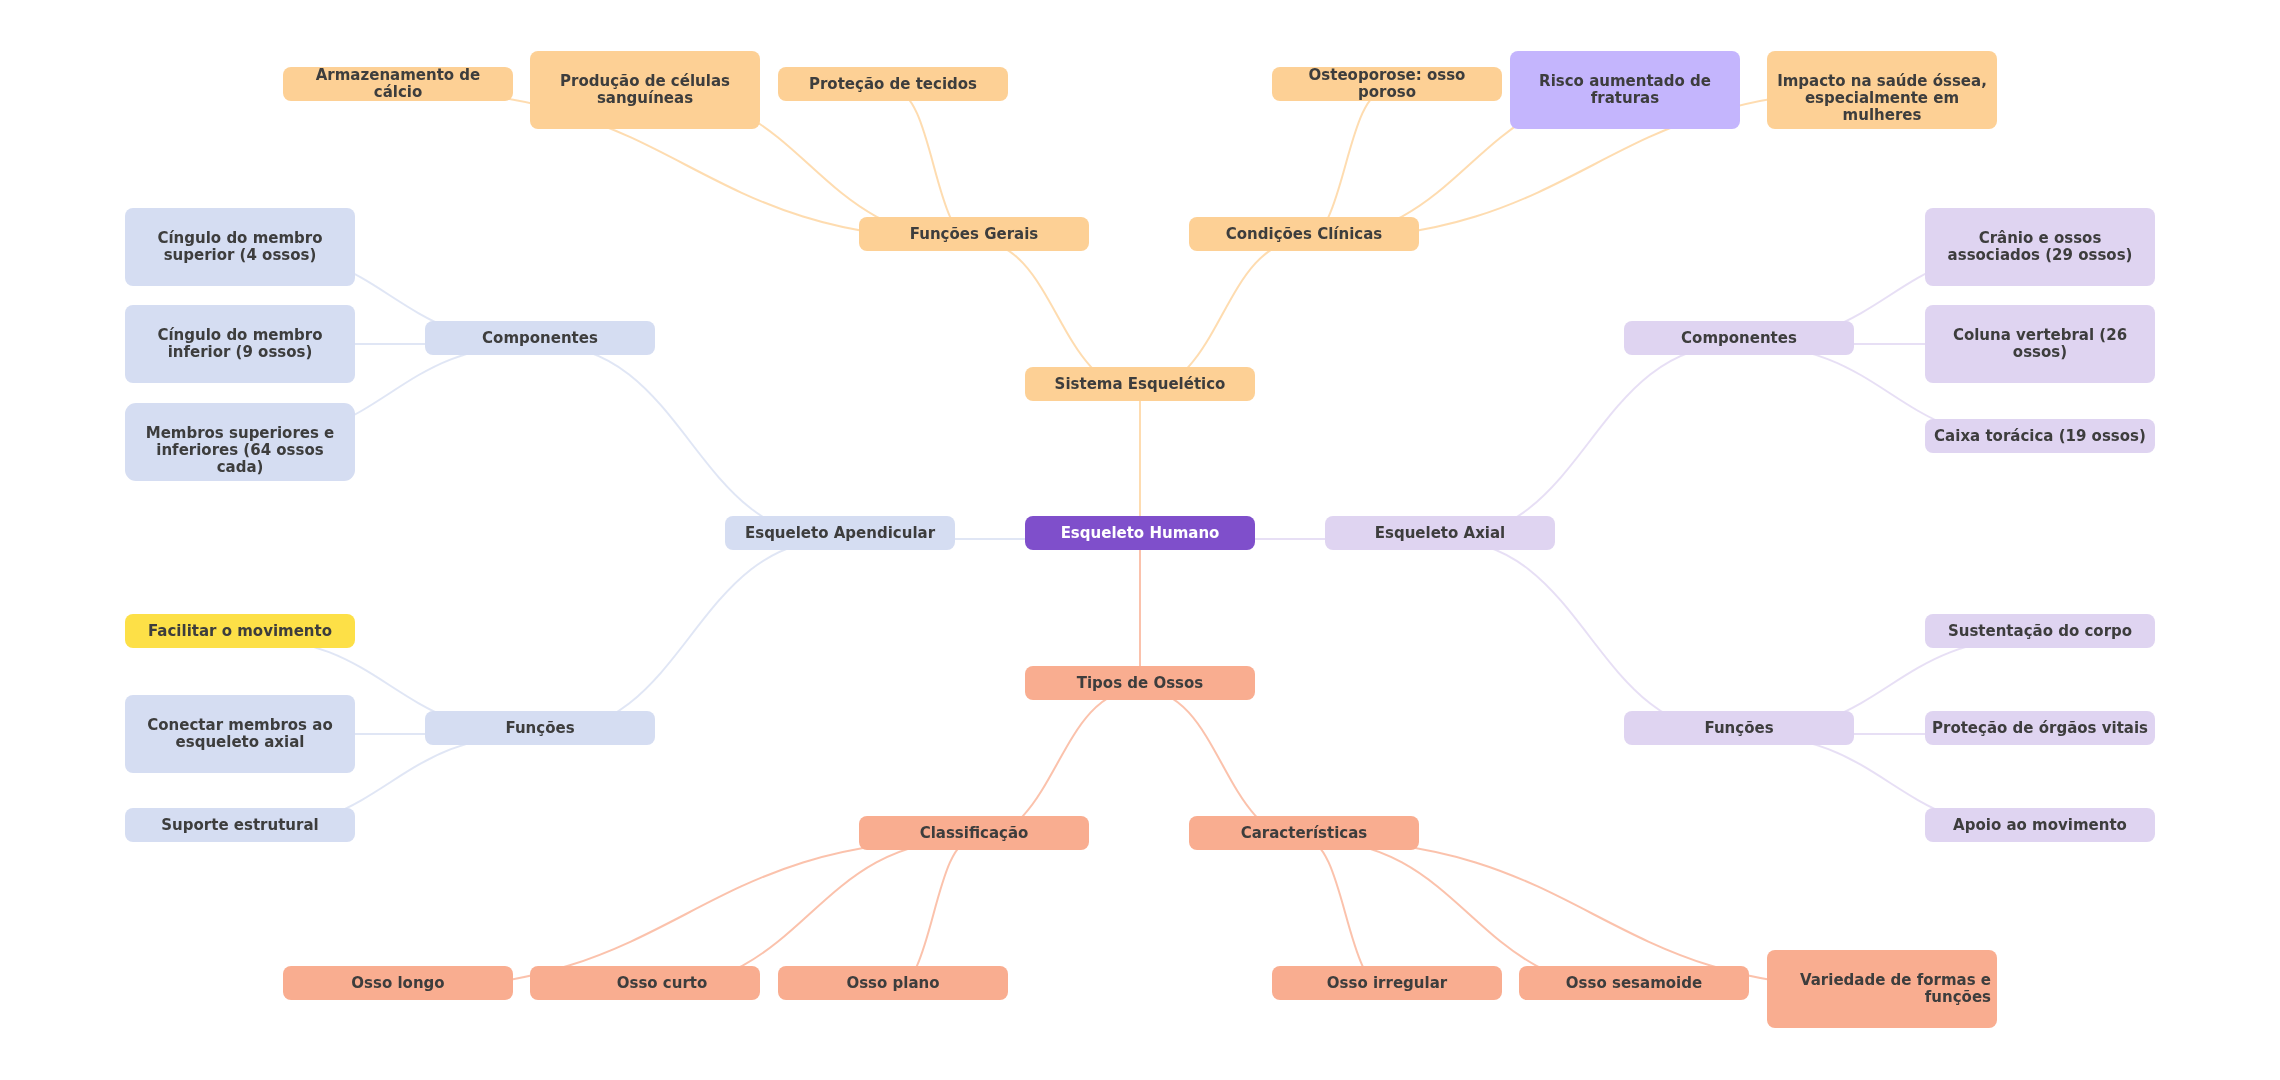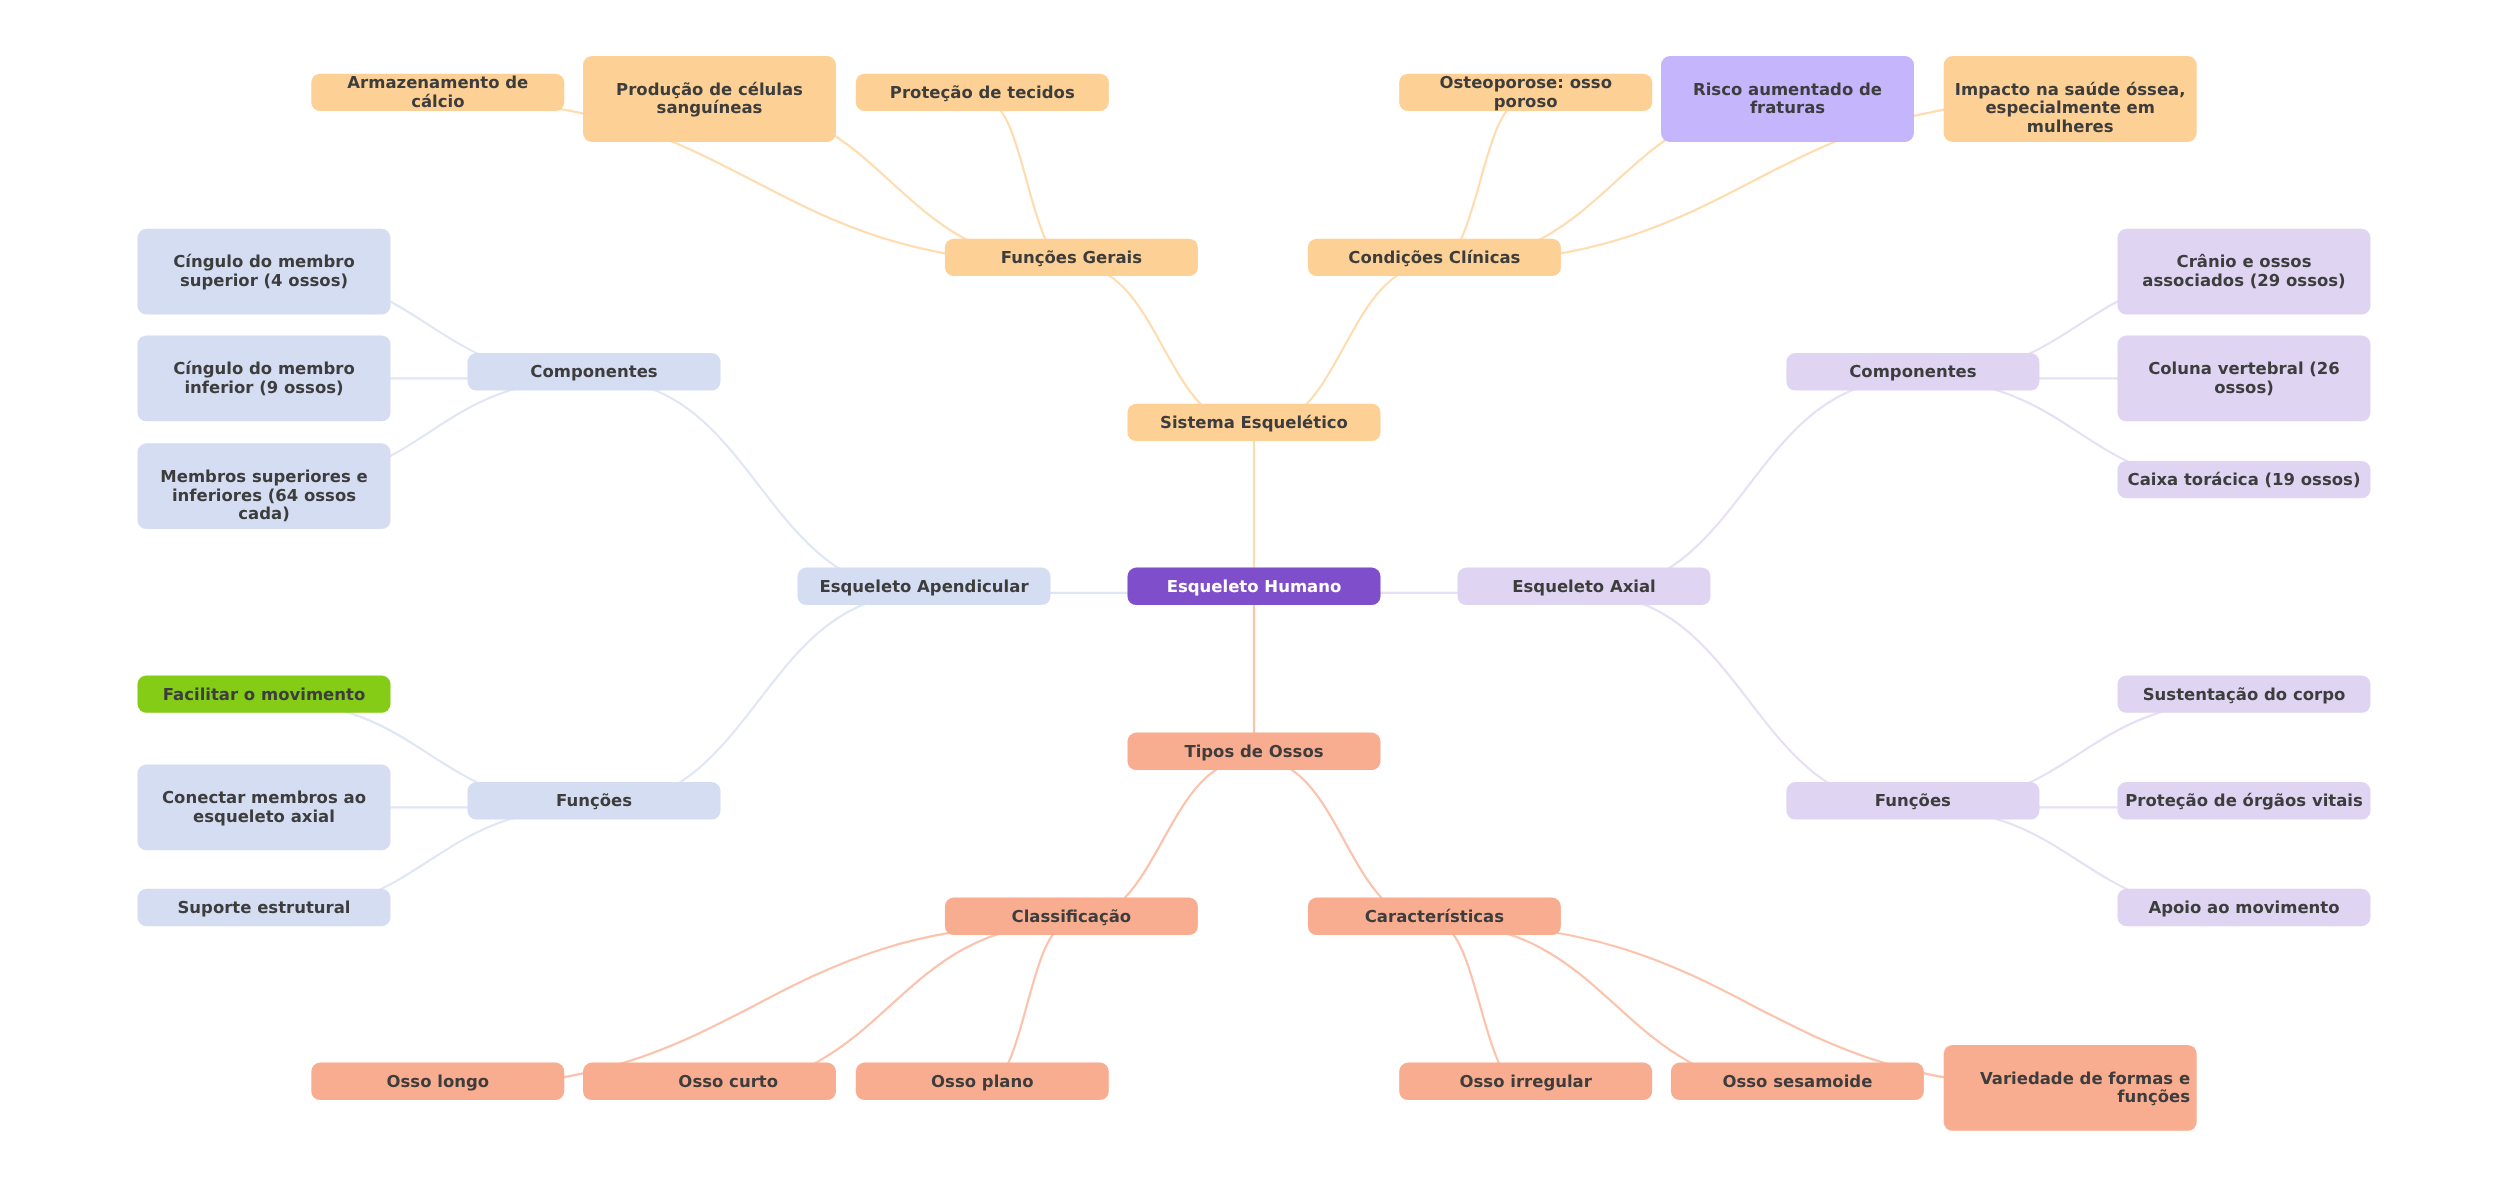--- a/index.html
+++ b/index.html
@@ -96,27 +96,27 @@
 </div>
 <div class="node h1" id="n-apc" style="left: 425px; top: 321px; background: rgb(213, 221, 242);">
   <span>Componentes</span>
 </div>
 <div class="node h2" id="n-apc0" style="left: 125px; top: 208px; background: rgb(213, 221, 242);">
   <span>Cíngulo do membro superior (4 ossos)</span>
 </div>
 <div class="node h2" id="n-apc1" style="left: 125px; top: 305px; background: rgb(213, 221, 242);">
   <span>Cíngulo do membro inferior (9 ossos)</span>
 </div>
-<div class="node h2" id="n-apc2" style="left: 125px; top: 403px; background: rgb(213, 221, 242);">
+<div class="node h2" id="n-apc2" style="left: 125px; top: 403px; background: rgb(213, 221, 242); border-radius: 11px;">
   <span>Membros superiores e inferiores (64 ossos cada)</span>
 </div>
 <div class="node h1" id="n-apf" style="left: 425px; top: 711px; background: rgb(213, 221, 242);">
   <span>Funções</span>
 </div>
-<div class="node h1" id="n-apf0" style="left: 125px; top: 614px; background: #84cc16;">
+<div class="node h1" id="n-apf0" style="left: 125px; top: 614px; background: #fde047;">
   <span>Facilitar o movimento</span>
 </div>
 <div class="node h2" id="n-apf1" style="left: 125px; top: 695px; background: rgb(213, 221, 242);">
   <span>Conectar membros ao esqueleto axial</span>
 </div>
 <div class="node h1" id="n-apf2" style="left: 125px; top: 808px; background: rgb(213, 221, 242);">
   <span>Suporte estrutural</span>
 </div>
 
 <div class="node h1" id="n-ax" style="left: 1325px; top: 516px; background: rgb(223, 212, 241);">

